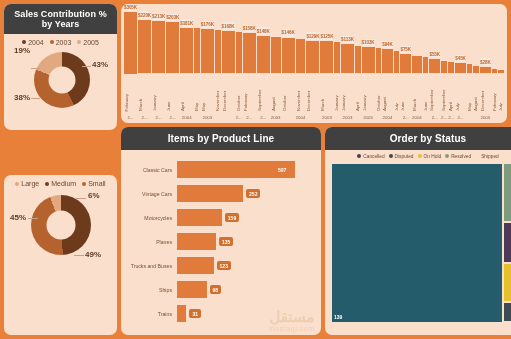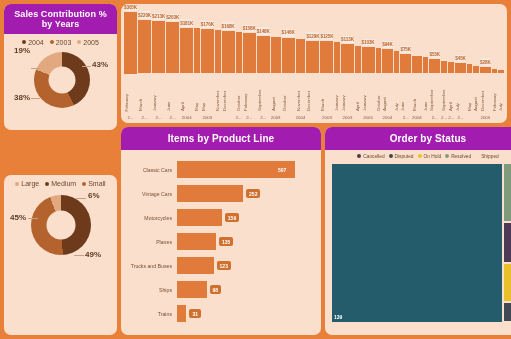--- a/index.html
+++ b/index.html
@@ -15,21 +15,21 @@
     background: #E8803A;
   }
 
   .panel {
     position: absolute;
     background: #FAE0CC;
     border-radius: 7px;
     overflow: hidden;
   }
   .panel-title {
-    background: #a21caf;
+    background: #404040;
     color: #FFFFFF;
     font-weight: bold;
     text-align: center;
     letter-spacing: .1px;
     line-height: 1.15;
   }
   .legend {
     display: flex;
     justify-content: center;
     align-items: center;
@@ -530,20 +530,24 @@
           </div>
         </div>
         <div class="prod-row">
           <div class="prod-label">Trains</div>
           <div class="prod-bar-wrap">
             <div class="prod-bar" style="width: 9.44px;"></div>
             <div class="prod-value">31</div>
           </div>
         </div>
       </div>
+    <div id="watermark">
+      <div id="wm-ar">مستقل</div>
+      <div id="wm-en">mostaql.com</div>
+    </div>
   </div>
 
   <div class="panel" id="panel-status">
     <div class="panel-title">Order by Status</div>
     <div class="legend" id="status-legend">
         <span class="legend-item">
           <span class="legend-dot" style="background: rgb(76, 58, 86);"></span>
           <span class="legend-label">Cancelled</span>
         </span>
         <span class="legend-item">

